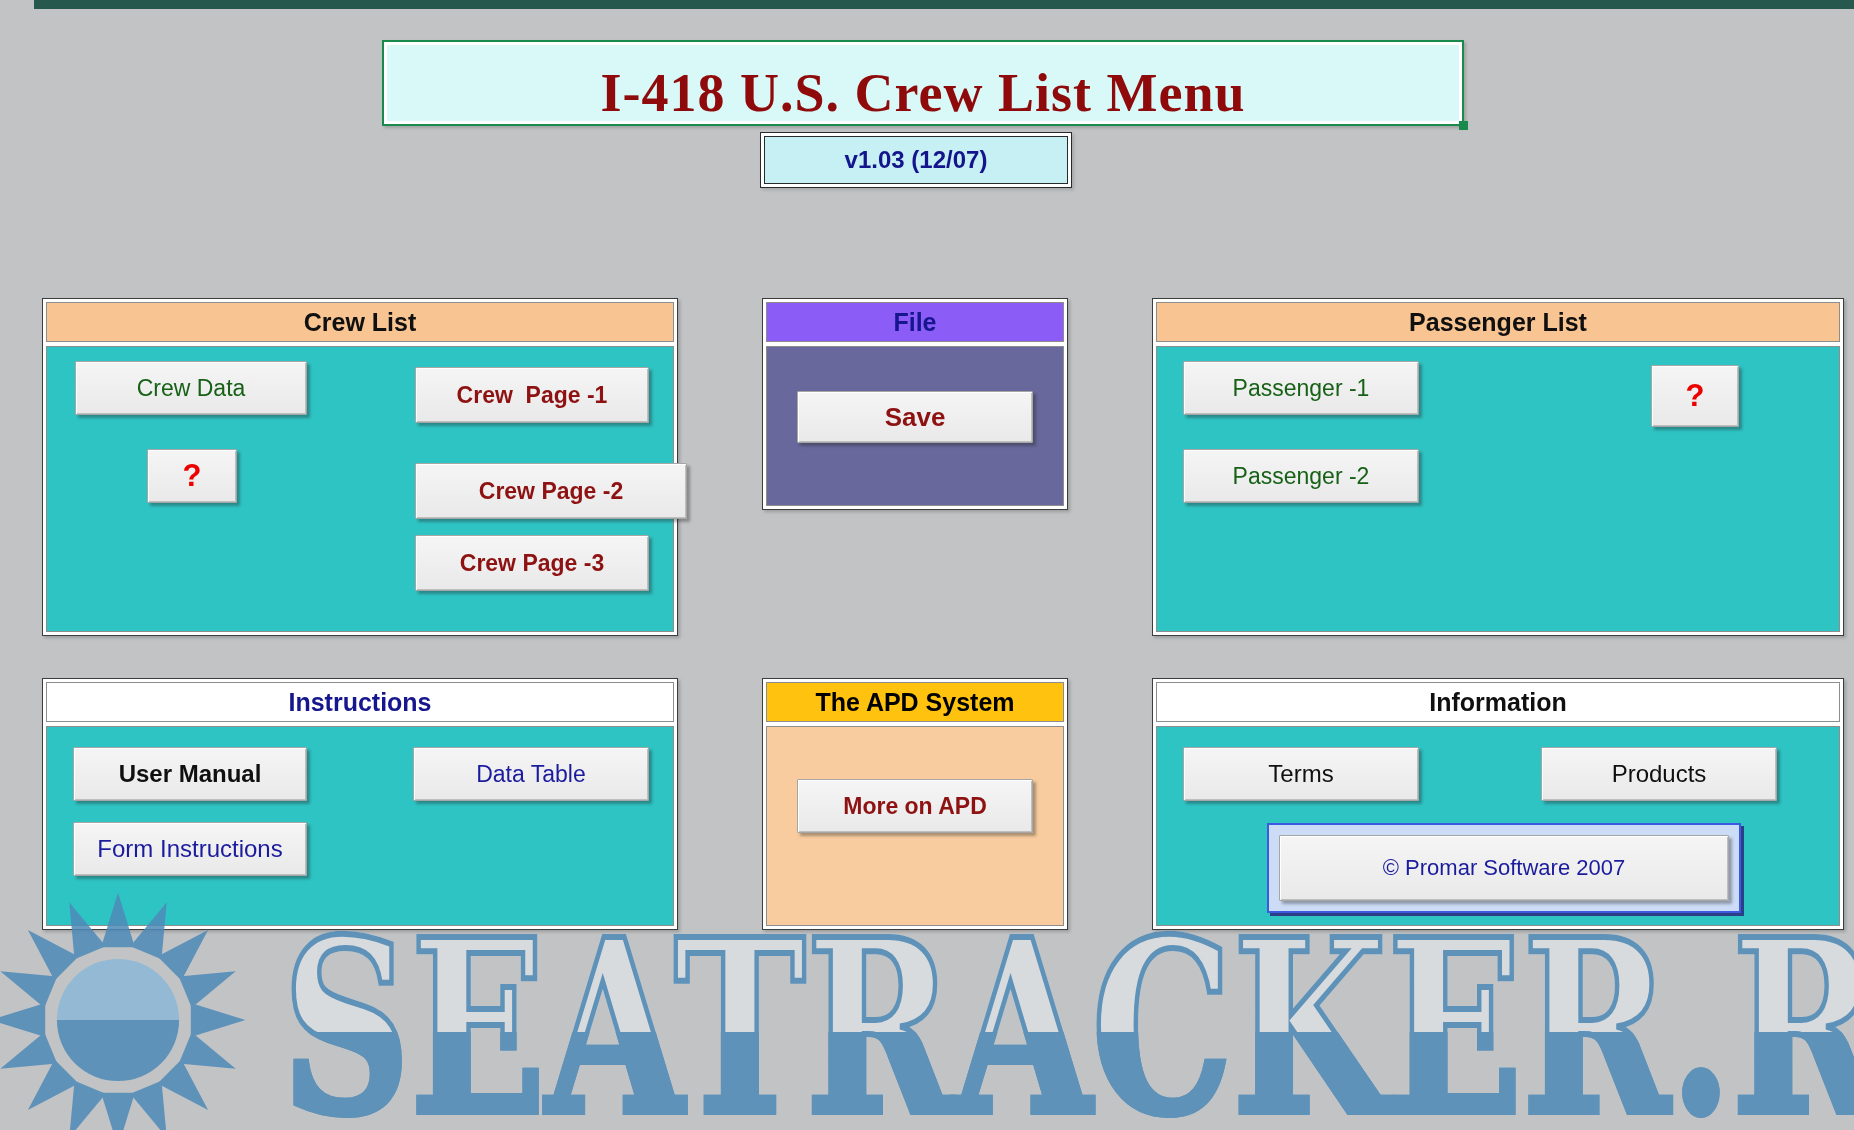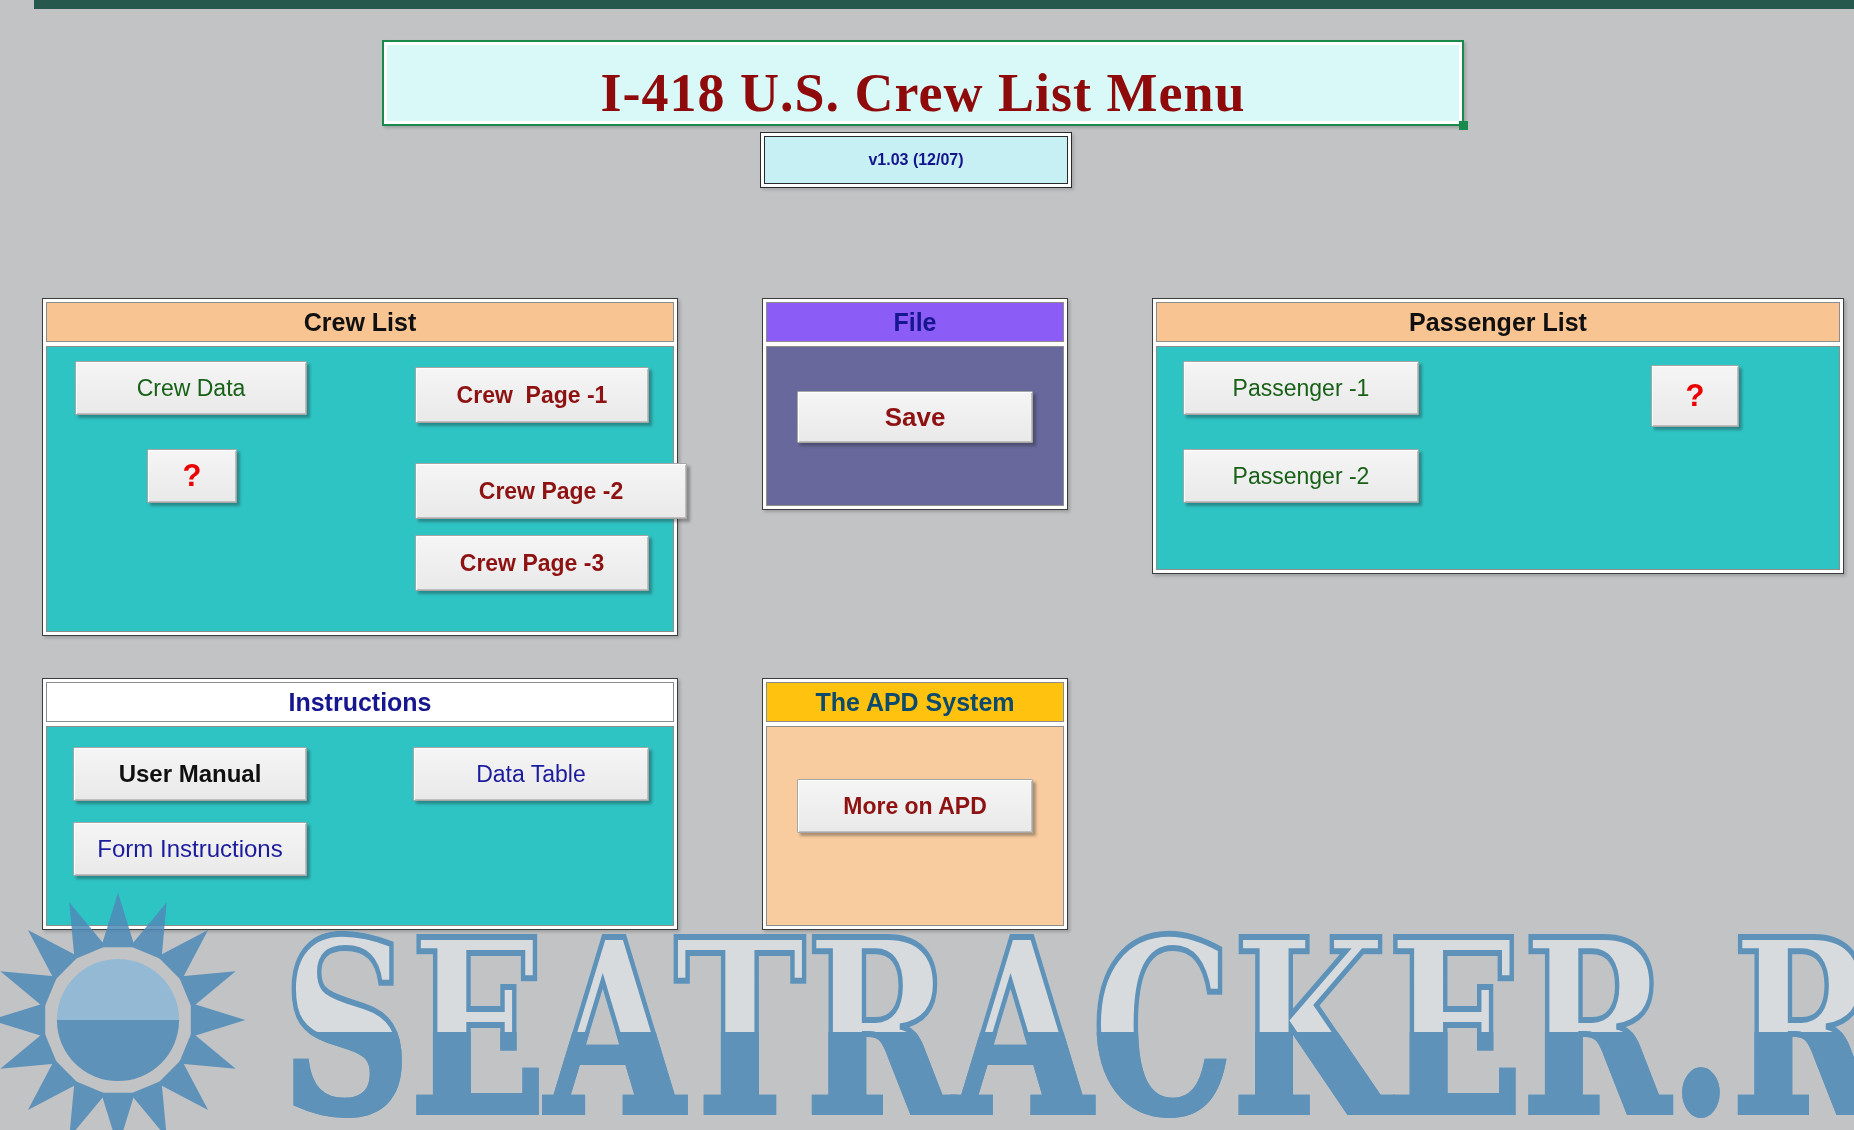--- a/index.html
+++ b/index.html
@@ -20,37 +20,37 @@
   .sel-handle{position:absolute;left:1459px;top:121px;width:9px;height:9px;background:#1a8a4c;}
 
   .version-box{
     position:absolute;left:760px;top:132px;width:312px;height:56px;
     background:#ffffff;border:1px solid #2a2a2a;box-sizing:border-box;padding:3px;
     box-shadow:2px 2px 3px rgba(0,0,0,.15);
   }
   .version-inner{
     width:100%;height:100%;box-sizing:border-box;background:#c6f0f4;border:1px solid #2a2a2a;
     display:flex;align-items:center;justify-content:center;
-    color:#14148c;font-weight:bold;font-size:16px;
+    color:#14148c;font-weight:bold;font-size:24px;
   }
 
   
   .panel{
     position:absolute;background:#ffffff;border:1px solid #3d3d3d;box-sizing:border-box;
     padding:3px;box-shadow:2px 2px 3px rgba(0,0,0,.2);
   }
   .panel-header{
     height:40px;display:flex;align-items:center;justify-content:center;
     font-weight:bold;font-size:25px;border:1px solid #8d8d8d;box-sizing:border-box;
   }
   .panel-body{position:absolute;left:3px;right:3px;top:47px;bottom:3px;border:1px solid #8d8d8d;box-sizing:border-box;}
   .hdr-peach{background:#f7c492;color:#101010;}
   .hdr-yellow{background:#8b5cf6;color:#16168e;text-align:right;}
   .hdr-white-navy{background:#ffffff;color:#16168e;}
-  .hdr-gold{background:#ffc20e;color:#0c4a6e;}
+  .hdr-gold{background:#ffc20e;color:#000000;}
   .hdr-white-black{background:#ffffff;color:#101010;}
   .body-teal{background:#2fc4c4;}
   .body-purple{background:#68689c;}
   .body-peach{background:#f8cc9e;}
 
   
   .btn{
     position:absolute;box-sizing:border-box;margin:0;padding:0;
     background:linear-gradient(#f5f5f5,#e9e9e9);
     border:1px solid #a6a6a6;border-radius:1px;
@@ -115,21 +115,21 @@
   </div>
 
   <div class="panel" style="left:762px;top:298px;width:306px;height:212px;">
     <div class="panel-header hdr-yellow">
       <span>File</span>
     </div>
     <div class="panel-body body-purple"></div>
     <button class="btn t-darkred" style="left:34px;top:92px;width:236px;height:52px;font-size:26px;">Save</button>
   </div>
 
-  <div class="panel" style="left:1152px;top:298px;width:692px;height:276px;">
+  <div class="panel" style="left:1152px;top:298px;width:692px;height:338px;">
     <div class="panel-header hdr-peach">
       <span>Passenger List</span>
     </div>
     <div class="panel-body body-teal"></div>
     <button class="btn t-green" style="left:30px;top:62px;width:236px;height:54px;">Passenger -1</button>
     <button class="btn t-green" style="left:30px;top:150px;width:236px;height:54px;">Passenger -2</button>
     <button class="btn t-red" style="left:498px;top:66px;width:88px;height:62px;">?</button>
   </div>
 
   <div class="panel" style="left:42px;top:678px;width:636px;height:252px;">
@@ -143,20 +143,31 @@
   </div>
 
   <div class="panel" style="left:762px;top:678px;width:306px;height:252px;">
     <div class="panel-header hdr-gold">
       <span>The APD System</span>
     </div>
     <div class="panel-body body-peach"></div>
     <button class="btn t-darkred" style="left:34px;top:100px;width:236px;height:54px;">More on APD</button>
   </div>
 
+  <div class="panel" style="left:1152px;top:678px;width:692px;height:252px;">
+    <div class="panel-header hdr-white-black">
+      <span>Information</span>
+    </div>
+    <div class="panel-body body-teal"></div>
+    <button class="btn t-black" style="left:30px;top:68px;width:236px;height:54px;">Terms</button>
+    <button class="btn t-black" style="left:388px;top:68px;width:236px;height:54px;">Products</button>
+    <div class="promar-frame" style="left:114px;top:144px;width:474px;height:90px;">
+      <button class="btn promar-btn">© Promar Software 2007</button>
+    </div>
+  </div>
 
   <svg class="sun" viewBox="0 0 200 200">
     <g fill="#4e8ab8">
       <polygon points="100,2 87,44 113,44"></polygon>
       <polygon points="100,2 87,44 113,44" transform="rotate(22.5 100 100)"></polygon>
       <polygon points="100,2 87,44 113,44" transform="rotate(45 100 100)"></polygon>
       <polygon points="100,2 87,44 113,44" transform="rotate(67.5 100 100)"></polygon>
       <polygon points="100,2 87,44 113,44" transform="rotate(90 100 100)"></polygon>
       <polygon points="100,2 87,44 113,44" transform="rotate(112.5 100 100)"></polygon>
       <polygon points="100,2 87,44 113,44" transform="rotate(135 100 100)"></polygon>

